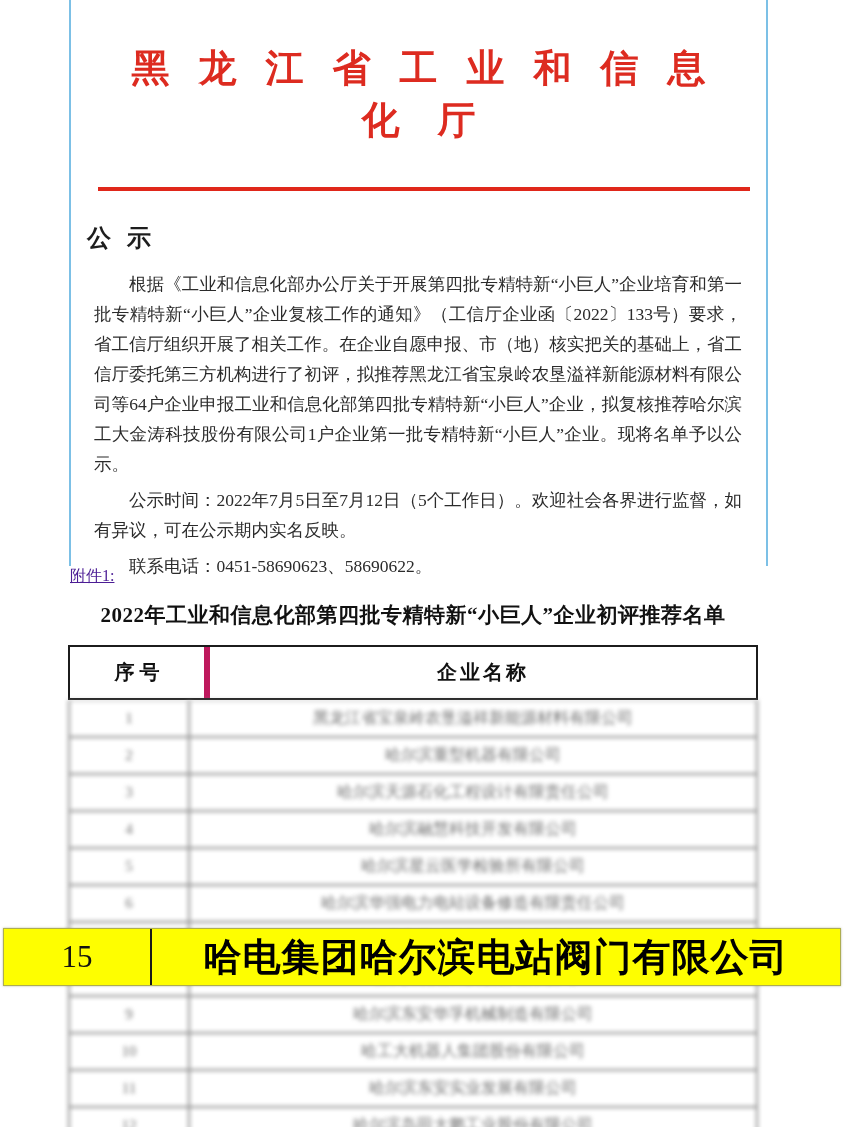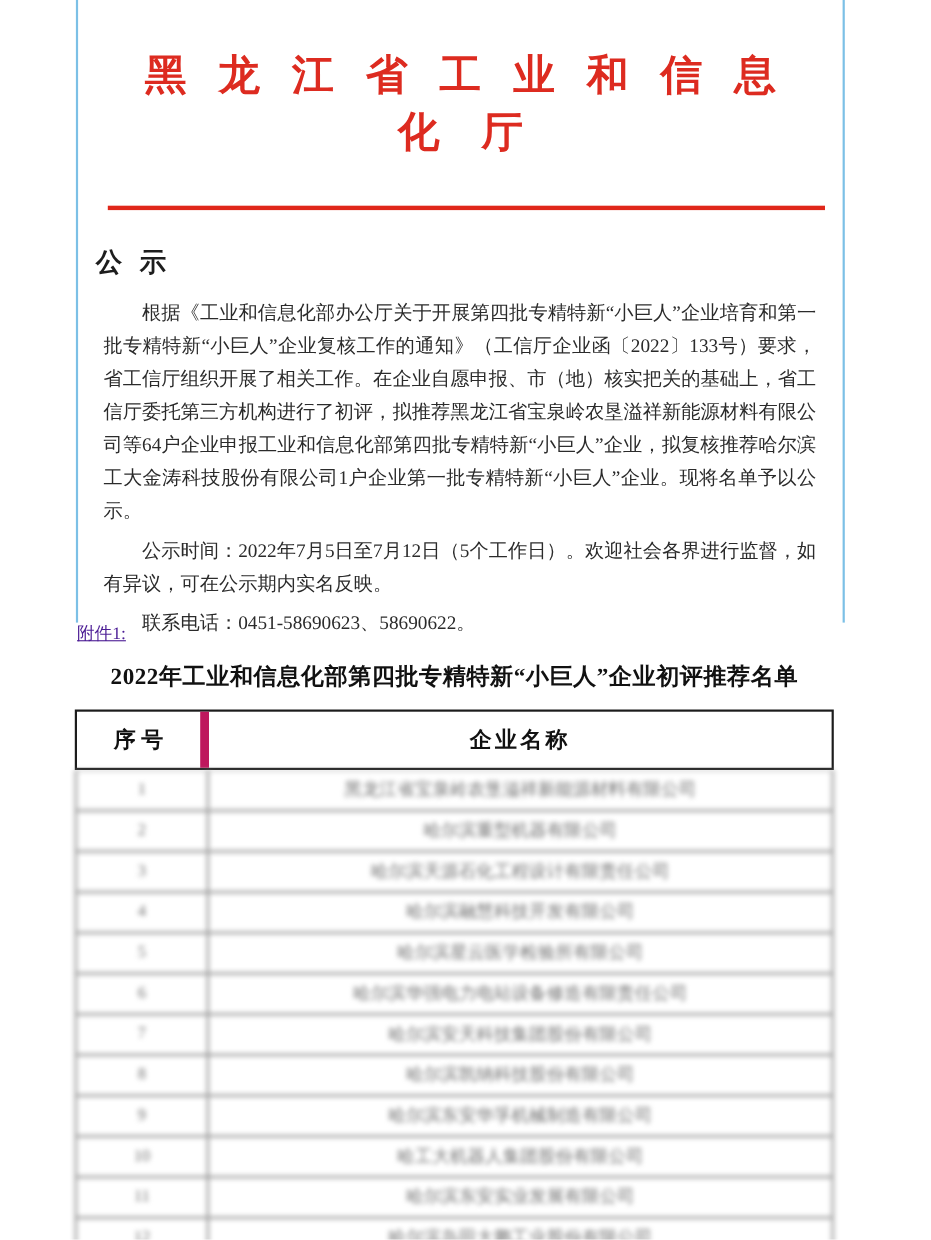--- a/index.html
+++ b/index.html
@@ -50,21 +50,21 @@
   }
 
   
   .roster { position:absolute; left:68px; top:645px; width:690px; box-sizing:border-box; }
   .thead {
     display:flex; height:55px; box-sizing:border-box;
     border:2.5px solid #1c1c1c; background:#ffffff;
     font-size:20px; font-weight:bold; color:#111111;
   }
   .th-no {
-    width:120px; box-sizing:border-box; border-right:8px solid #be185d;
+    width:140px; box-sizing:border-box; border-right:6px solid #be185d;
     display:flex; align-items:center; justify-content:center;
     letter-spacing:5px; text-indent:5px;
   }
   .th-name { flex:1; display:flex; align-items:center; justify-content:center; letter-spacing:3px; }
 
   .tbody {
     filter: blur(2.3px); color:#6e6e6e;
     border-left:2px solid #8f8f8f; border-right:2px solid #8f8f8f;
     border-top:1px solid #a0a0a0; box-sizing:border-box;
   }
@@ -162,14 +162,18 @@
           <div class="td-no">11</div>
           <div class="td-name">哈尔滨东安实业发展有限公司</div>
         </div>
       <div class="trow">
           <div class="td-no">12</div>
           <div class="td-name">哈尔滨岛田大鹏工业股份有限公司</div>
         </div>
     </div>
   </div>
 
+  <div class="highlight-row">
+    <div class="hl-no">15</div>
+    <div class="hl-name">哈电集团哈尔滨电站阀门有限公司</div>
+  </div>
 
 </div>
 
 </body></html>

